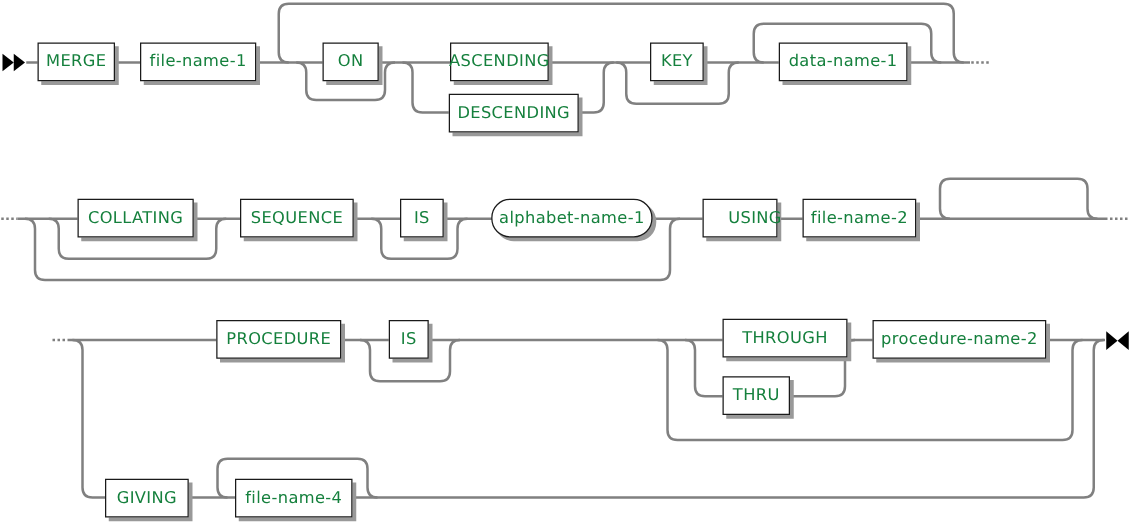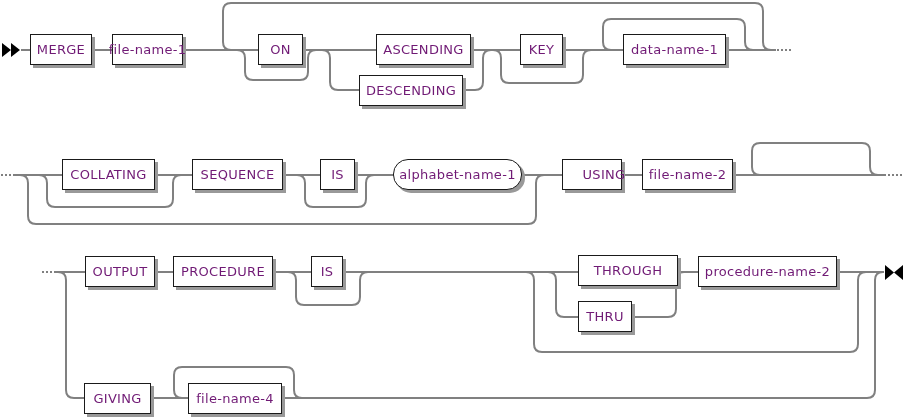--- a/index.html
+++ b/index.html
@@ -25,28 +25,28 @@
     box-sizing: border-box;
     height: 31px;
     background: #ffffff;
     border: 1.5px solid #1a1a1a;
     box-shadow: 3px 3px 0 #999999;
     display: flex;
     align-items: center;
     justify-content: center;
     font-size: 13px;
     letter-spacing: 0.3px;
-    color: #701a75;
+    color: #15803d;
     white-space: nowrap;
   }
   
   .b-merge   {left:30px;  top:34px;  width:62px;}
-  .b-fn1     {left:112px; top:34px;  width:71px;}
+  .b-fn1     {left:112px; top:34px;  width:93px;}
   .b-on      {left:258px; top:34px;  width:45px;}
-  .b-asc     {left:360px; top:34px;  width:95px;margin-left:16px;}
+  .b-asc     {left:360px; top:34px;  width:79px;}
   .b-desc    {left:359px; top:75px;  width:104px;}
   .b-key     {left:520px; top:34px;  width:43px;}
   .b-dn1     {left:623px; top:34px;  width:103px;}
   
   .b-coll    {left:62px;  top:159px; width:93px;}
   .b-seq     {left:192px; top:159px; width:91px;}
   .b-is2     {left:320px; top:159px; width:35px;}
   .b-alpha   {left:393px; top:159px; width:129px;border-radius:15px;}
   .b-using   {left:562px; top:159px; width:60px;padding-left:24px;}
   .b-fn2     {left:642px; top:159px; width:91px;}
@@ -127,21 +127,20 @@
   <div class="box b-key">KEY</div>
   <div class="box b-dn1">data-name-1</div>
 
   <div class="box b-coll">COLLATING</div>
   <div class="box b-seq">SEQUENCE</div>
   <div class="box b-is2">IS</div>
   <div class="box b-alpha">alphabet-name-1</div>
   <div class="box b-using">USING</div>
   <div class="box b-fn2">file-name-2</div>
 
-  <div class="box b-output">OUTPUT</div>
   <div class="box b-proc">PROCEDURE</div>
   <div class="box b-is3">IS</div>
   <div class="box b-through">THROUGH</div>
   <div class="box b-thru">THRU</div>
   <div class="box b-pn2">procedure-name-2</div>
 
   <div class="box b-giving">GIVING</div>
   <div class="box b-fn4">file-name-4</div>
 
 </div>

